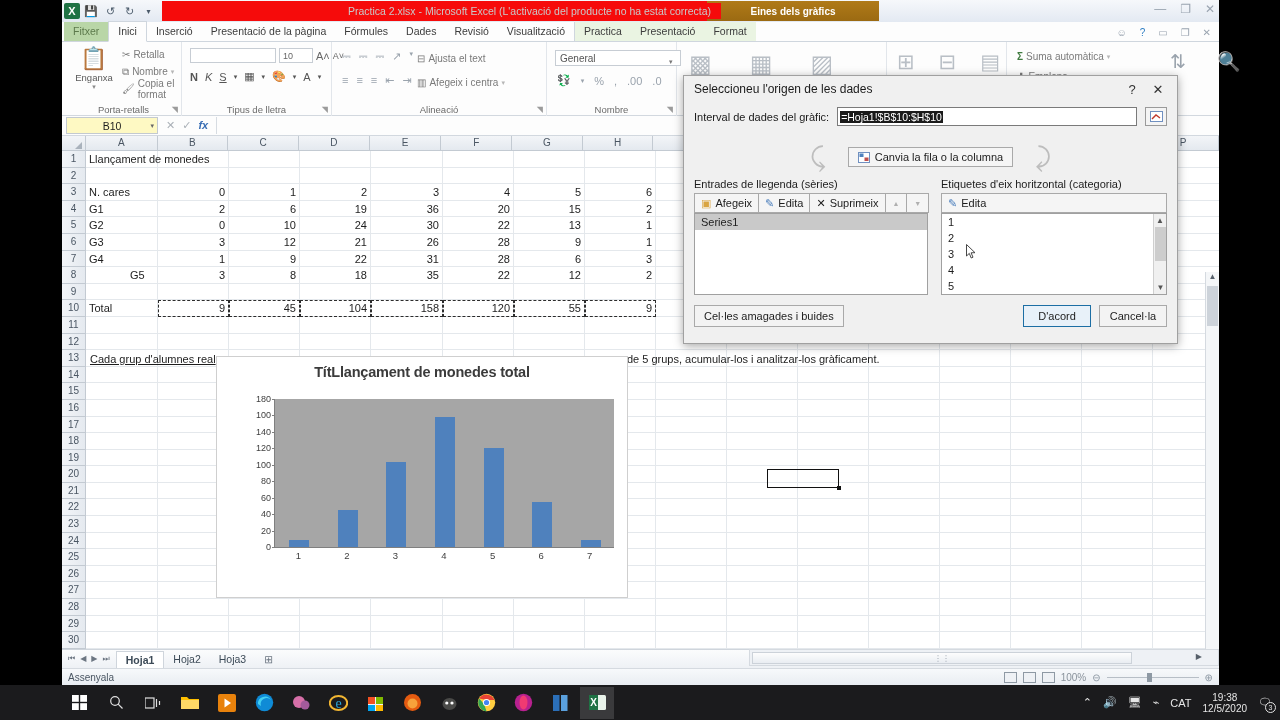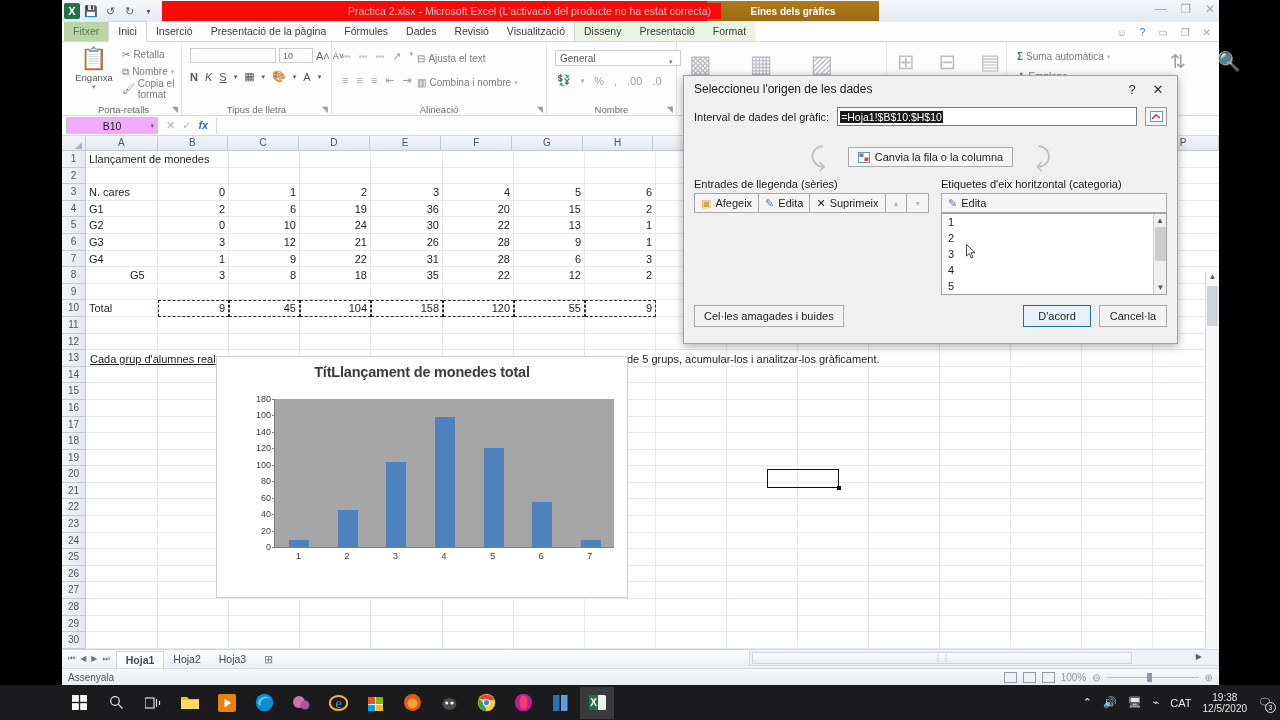--- a/index.html
+++ b/index.html
@@ -36,21 +36,21 @@
   .dial { position:absolute; bottom:2px; right:3px; font-size:8px; color:#9b9b9b; }
   .btn-big { display:flex; flex-direction:column; align-items:center; justify-content:center; width:48px; }
   .sm-row { display:flex; align-items:center; gap:3px; font-size:10px; color:#7a7a7a; height:17px; }
   .sm-row .g { color:#b6b6b6; }
   .fontbox { width:86px;height:15px;border:1px solid #c7cdd4;background:#fff; }
   .sizebox { width:34px;height:15px;border:1px solid #c7cdd4;background:#fff;font-size:9px;color:#666;padding-left:3px;line-height:14px; }
   .numbox { width:126px;height:16px;border:1px solid #c7cdd4;background:#fff;font-size:10px;color:#555;padding-left:4px;line-height:15px; }
 
   
   .formulabar { position:absolute; left:0; top:116px; width:1157px; height:20px; background:#fdfdfd; border-bottom:1px solid #d2d8df; display:flex; align-items:center; }
-  .namebox { width:92px; height:17px; margin-left:4px; border:1px solid #c3c9d0; background:#f0abfc; font-size:10.5px; display:flex; align-items:center; justify-content:center; position:relative; }
+  .namebox { width:92px; height:17px; margin-left:4px; border:1px solid #c3c9d0; background:#fef9c3; font-size:10.5px; display:flex; align-items:center; justify-content:center; position:relative; }
   .namebox .chev { position:absolute; right:3px; font-size:7px; color:#666; }
   .fbtns { display:flex; gap:7px; padding:0 8px; color:#aab0b7; font-size:11px; }
   .fx { color:#3a6fb5; font-style:italic; font-weight:bold; font-size:11px; }
   .finput { flex:1; height:17px; border-left:1px solid #d7dce2; }
 
   
   .gridwrap { position:absolute; left:0; top:136px; width:1157px; height:513px; background:#fff; overflow:hidden; }
   .colhdr { position:absolute; left:0; top:0; height:15px; width:1157px; background:linear-gradient(#f3f5f8,#e4e9ef); border-bottom:1px solid #c3cad2; display:flex; }
   .colhdr .corner { width:24px; border-right:1px solid #c3cad2; position:relative; }
   .colhdr .corner:after { content:""; position:absolute; right:3px; bottom:1px; border-left:7px solid transparent; border-bottom:7px solid #a9b2bc; }
@@ -166,21 +166,21 @@
 
     <div class="tabrow">
       <div class="tab file">Fitxer</div>
       <div class="tab active">Inici</div>
       <div class="tab">Inserció</div>
       <div class="tab">Presentació de la pàgina</div>
       <div class="tab">Fórmules</div>
       <div class="tab">Dades</div>
       <div class="tab">Revisió</div>
       <div class="tab">Visualització</div>
-      <div class="tab ctx first">Disseny</div>
+      <div class="tab ctx first">Practica</div>
       <div class="tab ctx">Presentació</div>
       <div class="tab ctx">Format</div>
       <div style="flex:1"></div>
       <div style="display:flex;gap:13px;padding:0 8px 3px 0;color:#9aa4b0;font-size:10px;">
         <span>☺</span>
         <span style="color:#2f7fc4;">?</span>
         <span>▭</span>
         <span>❐</span>
         <span>✕</span>
       </div>
@@ -236,21 +236,21 @@
         <div class="dial">◥</div>
       </div>
 
       <div class="grp" style="left:270px;width:215px;">
         <div style="position:absolute;left:85px;top:8px;" class="sm-row">
             <span>⊟</span>
             <span>Ajusta el text</span>
           </div>
         <div style="position:absolute;left:85px;top:32px;" class="sm-row">
             <span>▥</span>
-            <span>Combina i nombre</span>
+            <span>Afegeix i centra</span>
             <span class="g" style="font-size:7px;">▾</span>
           </div>
         <div style="position:absolute;left:10px;top:8px;display:flex;gap:8px;color:#9aa3ad;font-size:11px;">
           <span>⎓</span>
             <span>⎓</span>
             <span>⎓</span>
           <span>↗</span>
             <span style="font-size:7px;">▾</span>
         </div>
         <div style="position:absolute;left:10px;top:32px;display:flex;gap:8px;color:#9aa3ad;font-size:11px;">
@@ -1056,20 +1056,23 @@
                   <span>✕</span>
                   <span>Suprimeix</span>
                 </div>
               <div class="tbtn dis">
                   <span style="font-size:7px;">▲</span>
                 </div>
               <div class="tbtn dis">
                   <span style="font-size:7px;">▼</span>
                 </div>
             </div>
+            <div class="listbox">
+              <div class="li sel">Series1</div>
+            </div>
           </div>
 
           <div class="panel">
             <div class="panel-h">Etiquetes d'eix horitzontal (categoria)</div>
             <div class="tools">
               <div class="tbtn">
                   <span style="color:#4f81bd;">✎</span>
                   <span>Edita</span>
                 </div>
               <div style="flex:1;border:1px solid #a9a9a9;border-left:none;background:#f5f5f5;height:20px;"></div>

